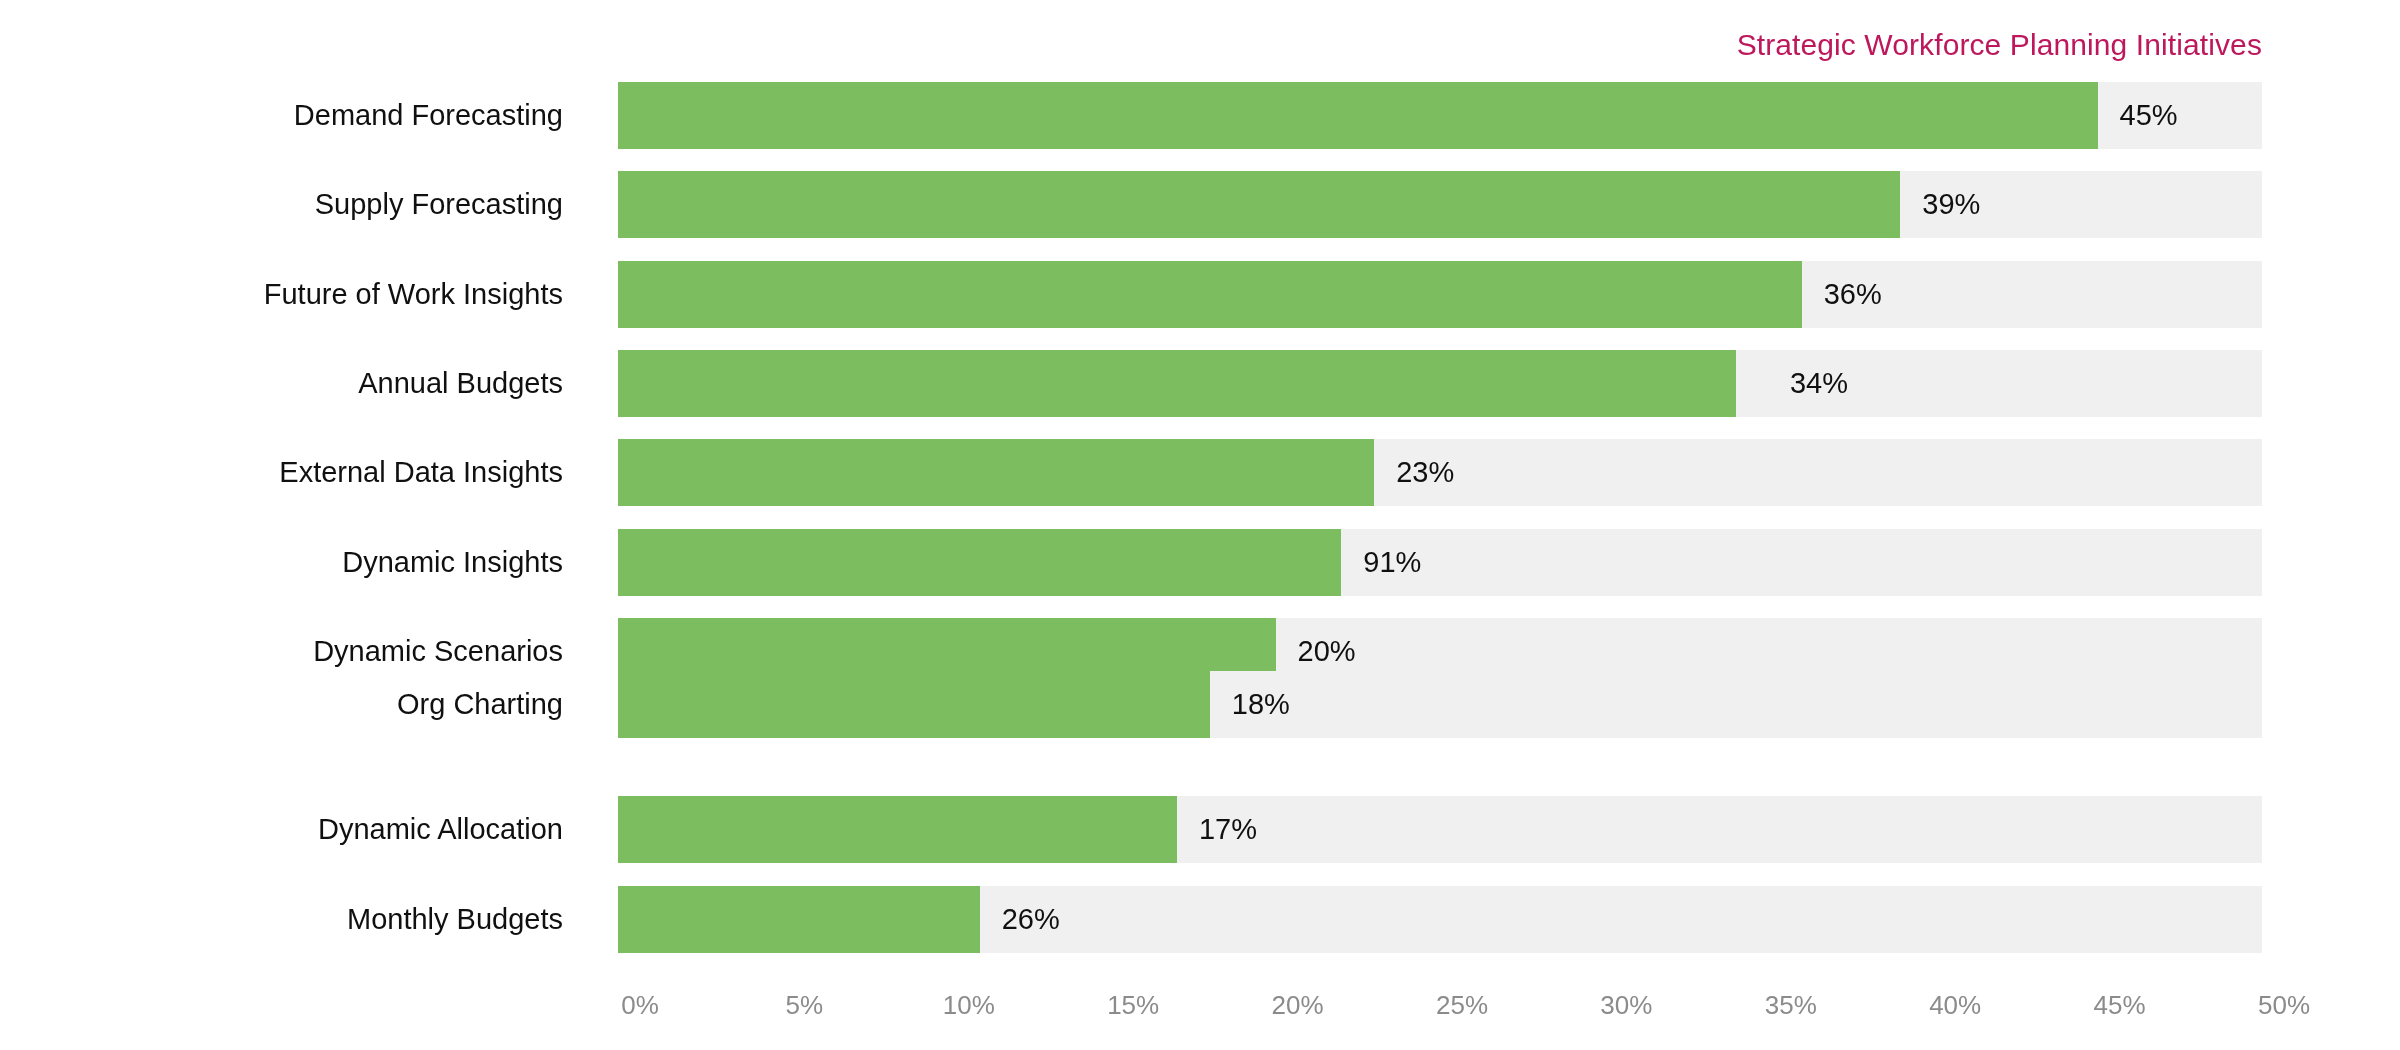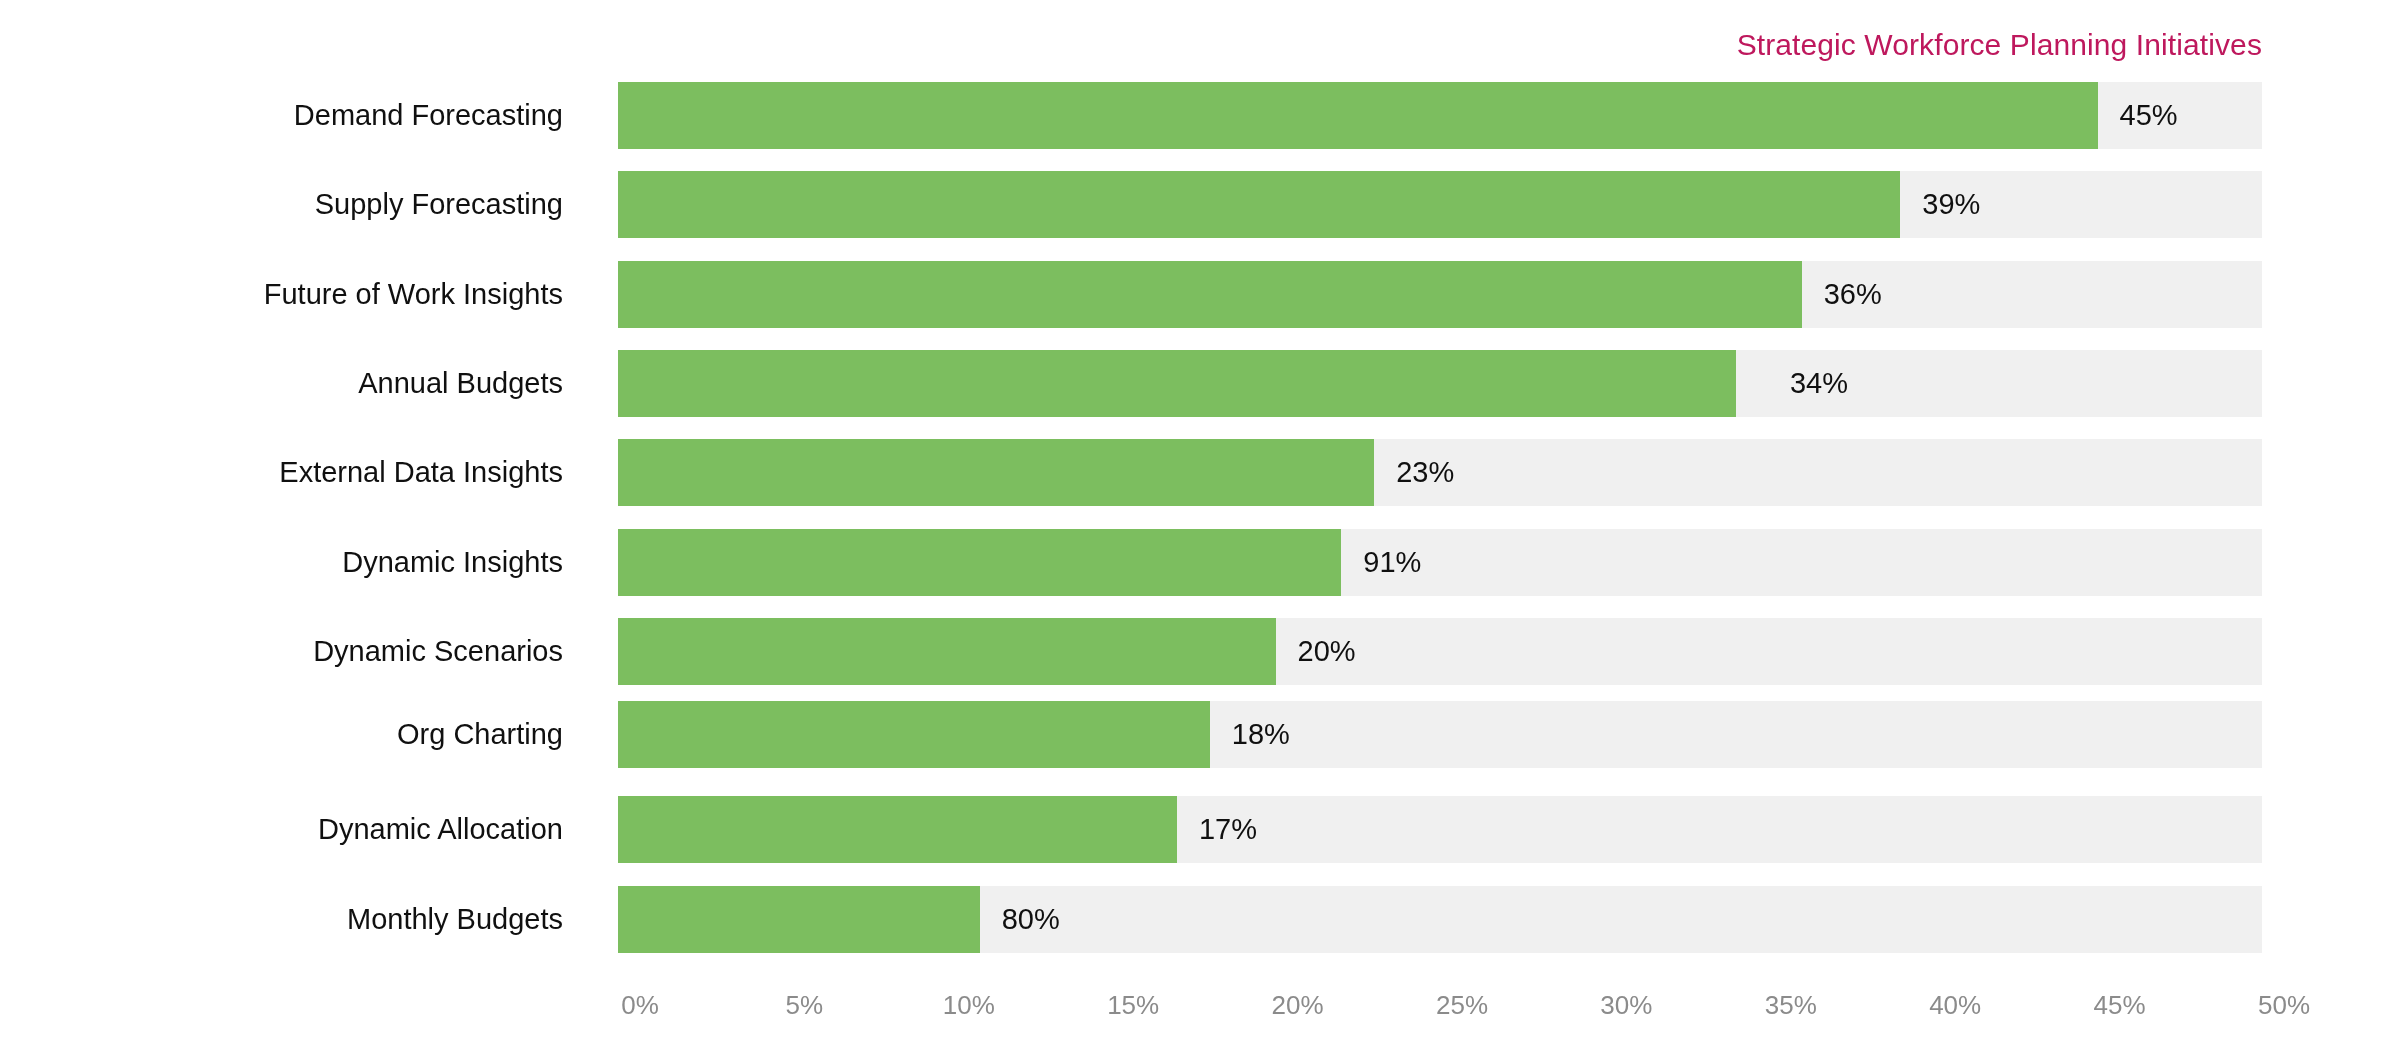--- a/index.html
+++ b/index.html
@@ -161,39 +161,39 @@
           <div class="bar-value" style="left: 745.36px;">91%</div>
         </div>
       </div>
       <div class="bar-row" style="top: 535.8px;">
         <div class="cat-label">Dynamic Scenarios</div>
         <div class="track">
           <div class="bar-fill" style="width: 657.6px; background: rgb(124, 190, 95);"></div>
           <div class="bar-value" style="left: 679.6px;">20%</div>
         </div>
       </div>
-      <div class="bar-row" style="top: 619px;">
+      <div class="bar-row" style="top: 589px;">
         <div class="cat-label">Org Charting</div>
         <div class="track">
           <div class="bar-fill" style="width: 591.84px; background: rgb(124, 190, 95);"></div>
           <div class="bar-value" style="left: 613.84px;">18%</div>
         </div>
       </div>
       <div class="bar-row" style="top: 714.4px;">
         <div class="cat-label">Dynamic Allocation</div>
         <div class="track">
           <div class="bar-fill" style="width: 558.96px; background: rgb(124, 190, 95);"></div>
           <div class="bar-value" style="left: 580.96px;">17%</div>
         </div>
       </div>
       <div class="bar-row" style="top: 803.7px;">
         <div class="cat-label">Monthly Budgets</div>
         <div class="track">
           <div class="bar-fill" style="width: 361.68px; background: rgb(124, 190, 95);"></div>
-          <div class="bar-value" style="left: 383.68px;">80%</div>
+          <div class="bar-value" style="left: 383.68px;">26%</div>
         </div>
       </div>
     </div>
 
   <div class="x-axis" id="x-axis">
       <div class="x-tick" style="left: 640px;">0%</div>
       <div class="x-tick" style="left: 804.4px;">5%</div>
       <div class="x-tick" style="left: 968.8px;">10%</div>
       <div class="x-tick" style="left: 1133.2px;">15%</div>
       <div class="x-tick" style="left: 1297.6px;">20%</div>

